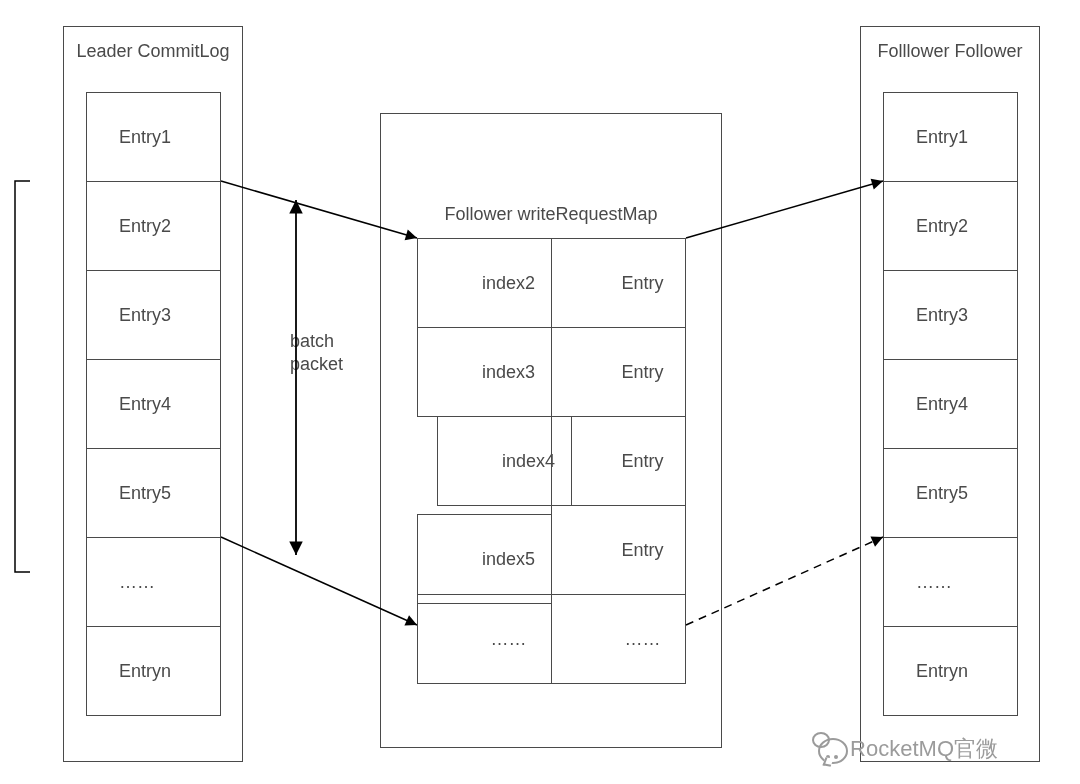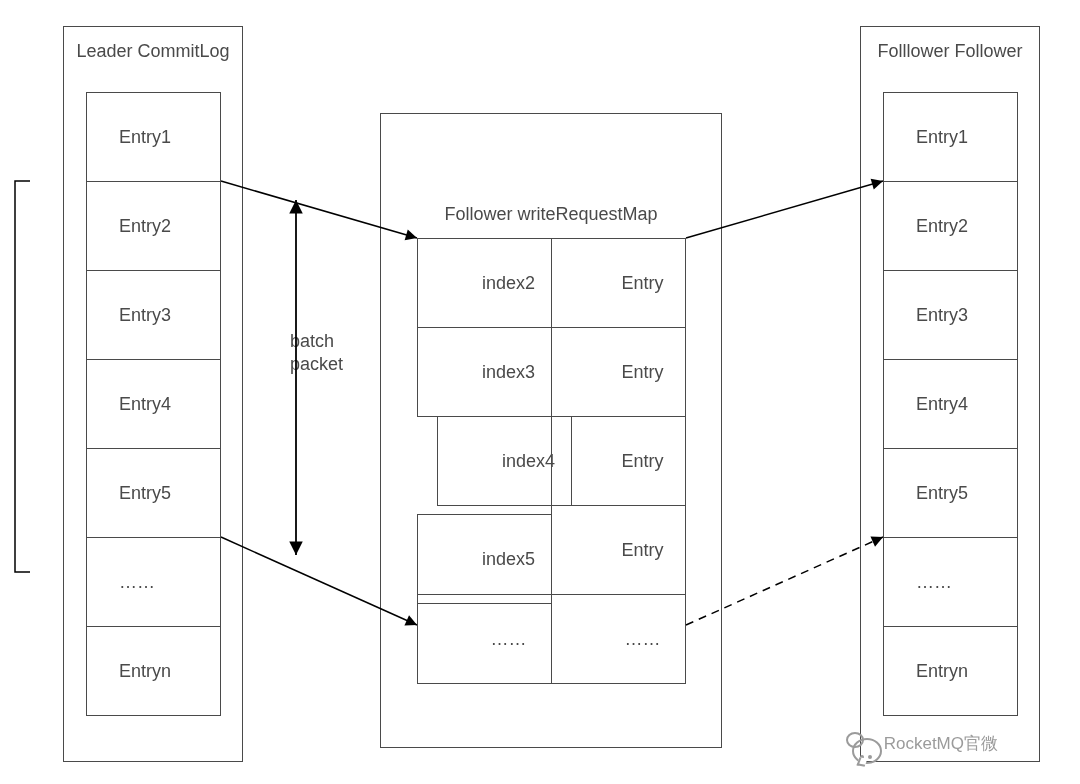--- a/index.html
+++ b/index.html
@@ -55,24 +55,24 @@
     top: 0;
     width: 1080px;
     height: 784px;
     pointer-events: none;
   }
   .watermark {
     position: absolute;
     right: 20px;
     bottom: 18px;
     display: flex;
-    align-items: flex-start;
+    align-items: center;
     gap: 4px;
     color: #9b9b9b;
-    font-size: 17px;
+    font-size: 22px;
   }
   .wm-bubble {
     position: relative;
     width: 34px;
     height: 34px;
   }
   .wm-big {
     position: absolute;
     width: 26px;
     height: 22px;

